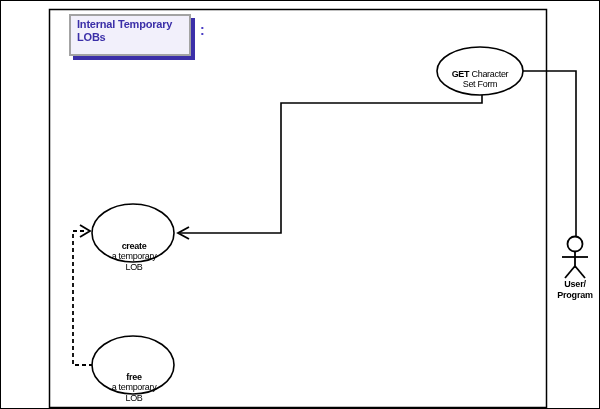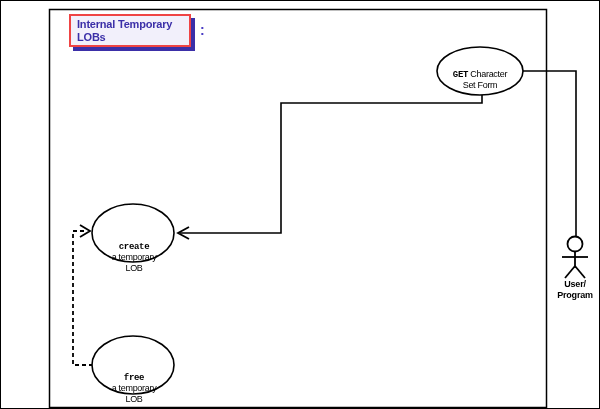--- a/index.html
+++ b/index.html
@@ -25,23 +25,23 @@
     top: 0;
     width: 600px;
     height: 409px;
   }
   
   .title-chip {
     position: absolute;
     left: 68px;
     top: 13px;
     width: 122px;
-    height: 33px;
+    height: 42px;
     background: #f2f0fb;
-    border: 2px solid #ef4444;
+    border: 2px solid #a3a3a3;
     box-sizing: border-box;
     box-shadow: 4px 4px 0 0 #3b2fa8;
     padding: 2px 0 0 6px;
   }
   .title-chip-text {
     color: #3b2fa8;
     font-size: 11px;
     font-weight: bold;
     line-height: 12.5px;
     letter-spacing: -0.2px;
@@ -74,21 +74,21 @@
   .node-label {
     position: absolute;
     text-align: center;
     color: #000000;
     font-size: 9px;
     line-height: 10.5px;
     letter-spacing: -0.3px;
     white-space: pre-line;
     pointer-events: none;
   }
-  .node-label .strong { font-weight: bold; font-family: Liberation Mono, monospace; }
+  .node-label .strong { font-weight: bold; }
   #label-get {
     left: 437px;
     top: 57px;
     width: 84px;
   }
   #label-create {
     left: 92px;
     top: 229px;
     width: 82px;
   }

